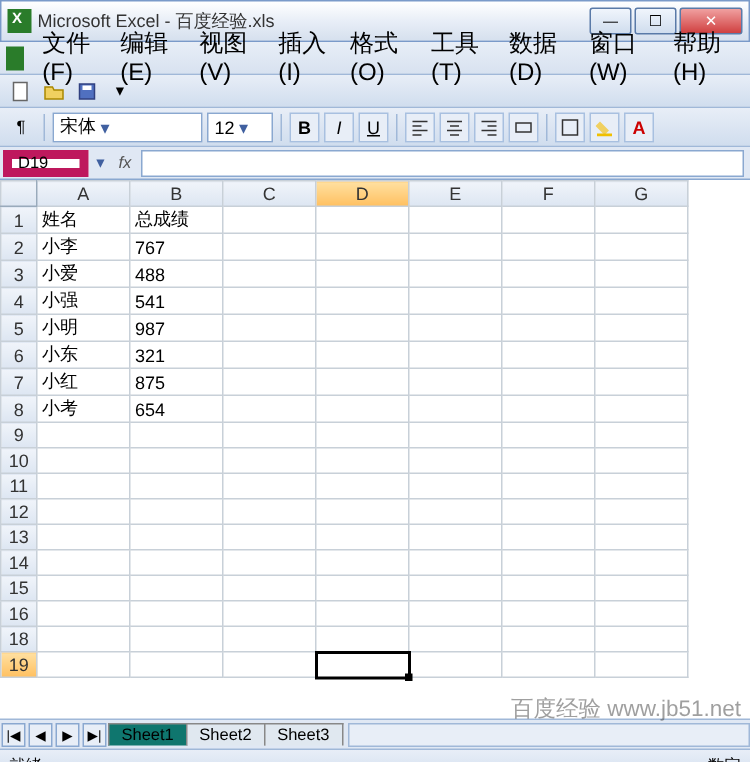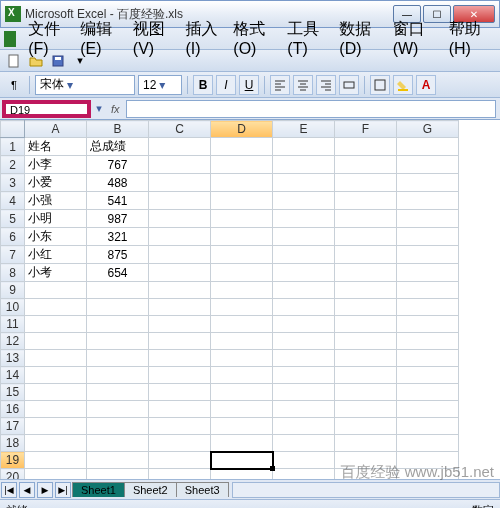--- a/index.html
+++ b/index.html
@@ -15,33 +15,33 @@
 .menubar .mico{width:16px;height:16px;background:#2a7c2a;margin-right:6px}
 .menubar .mi{padding:2px 6px;cursor:default}
 .toolbar1{height:22px;background:linear-gradient(#e8eef7,#d0ddee);border-bottom:1px solid #a0b8d8;display:flex;align-items:center;padding:0 4px;gap:2px}
 .tbtn{width:20px;height:18px;display:flex;align-items:center;justify-content:center;border:1px solid transparent;font-size:11px}
 .toolbar2{height:26px;background:linear-gradient(#e8eef7,#d0ddee);border-bottom:1px solid #a0b8d8;display:flex;align-items:center;padding:0 4px;gap:3px;font-size:12px}
 .fontsel{border:1px solid #8aa8d0;background:#fff;height:20px;padding:0 4px;display:flex;align-items:center;min-width:100px}
 .fontsel.sz{min-width:44px}
 .drop{width:12px;text-align:center;color:#4060a0}
 .fmtbtn{width:20px;height:20px;border:1px solid #a8c0e0;background:#e8eef7;display:flex;align-items:center;justify-content:center;font-size:12px}
 .namebox{height:22px;background:#e0e8f4;border-bottom:1px solid #8aa8d0;display:flex;align-items:center;font-size:11px}
-.nameinput{width:89px;background:#fff;border:4px solid #be185d;height:18px;margin:0 2px;padding:0 4px;display:flex;}
+.nameinput{width:57px;background:#fff;border:6px solid #be185d;height:18px;margin:0 2px;padding:0 4px;display:flex;align-items:center}
 .fx{padding:0 6px;font-style:italic;color:#555}
 .fxbar{flex:1;background:#fff;border:1px solid #8aa8d0;height:18px;margin-right:4px}
 .grid-wrap{position:relative;height:360px;overflow:hidden;border-bottom:1px solid #a0b8d8}
 .grid{border-collapse:collapse;font-size:12px}
 .grid th,.grid td{border:1px solid #c8d0d8;height:17px;text-align:center;padding:0}
 .grid .corner{width:24px;background:linear-gradient(#f0f4fa,#dde6f2);border-right:1px solid #9ab;border-bottom:1px solid #9ab}
 .grid .colh{background:linear-gradient(#f0f4fa,#dde6f2);width:62px;font-weight:normal;color:#333}
 .grid .rowh{background:linear-gradient(#f0f4fa,#dde6f2);width:24px;font-weight:normal;color:#333}
 .grid .rowh.sel{background:linear-gradient(#ffe0a0,#ffc060)}
 .grid .colh.sel{background:linear-gradient(#ffe0a0,#ffc060)}
 .grid td{background:#fff;text-align:left;padding:0 3px}
-.grid td.num{text-align:center}
+.grid td.num{text-align:left}
 .grid td.active{outline:2px solid #000;outline-offset:-1px;background:#fff;position:relative}
 .grid td.active::after{content:"";position:absolute;right:-3px;bottom:-3px;width:5px;height:5px;background:#000}
 .sheettabs{height:20px;display:flex;align-items:center;font-size:11px;background:#e0e8f4;border-bottom:1px solid #a0b8d8}
 .navbtn{width:16px;height:16px;border:1px solid #8aa8d0;background:#e8eef7;display:flex;align-items:center;justify-content:center;font-size:9px;margin:0 1px}
 .tab{padding:1px 8px;background:#0f766e;border:1px solid #888;border-bottom:none;margin-right:-1px;font-family:"Arial"}
 .tab.inactive{background:#e0e8f0}
 .scrollh{flex:1;height:16px;background:#e8eef7;border:1px solid #a0b8d8;margin-left:4px;position:relative}
 .statusbar{height:20px;background:linear-gradient(#e8eef7,#d0ddee);display:flex;align-items:center;font-size:11px;padding:0 6px;justify-content:space-between}
 .watermark{position:absolute;right:6px;bottom:26px;font-size:15px;color:rgba(80,80,80,0.55);font-family:Arial;pointer-events:none}
 .sep{width:1px;height:18px;background:#a0b8d8;margin:0 2px}
@@ -330,55 +330,35 @@
           <th class="rowh">16</th>
           <td class=""></td>
           <td class=""></td>
           <td class=""></td>
           <td class=""></td>
           <td class=""></td>
           <td class=""></td>
           <td class=""></td>
         </tr>
         <tr>
-          <th class="rowh">17</th>
-          <td class=""></td>
-          <td class=""></td>
-          <td class=""></td>
-          <td class=""></td>
-          <td class=""></td>
-          <td class=""></td>
-          <td class=""></td>
-        </tr>
-        <tr>
           <th class="rowh">18</th>
           <td class=""></td>
           <td class=""></td>
           <td class=""></td>
           <td class=""></td>
           <td class=""></td>
           <td class=""></td>
           <td class=""></td>
         </tr>
         <tr>
           <th class="rowh sel">19</th>
           <td class=""></td>
           <td class=""></td>
           <td class=""></td>
           <td class="active "></td>
-          <td class=""></td>
-          <td class=""></td>
-          <td class=""></td>
-        </tr>
-        <tr>
-          <th class="rowh">20</th>
-          <td class=""></td>
-          <td class=""></td>
-          <td class=""></td>
-          <td class=""></td>
           <td class=""></td>
           <td class=""></td>
           <td class=""></td>
         </tr>
       </tbody>
     </table>
 </div>
 
 <div class="sheettabs">
   <div class="navbtn">|◀</div>

